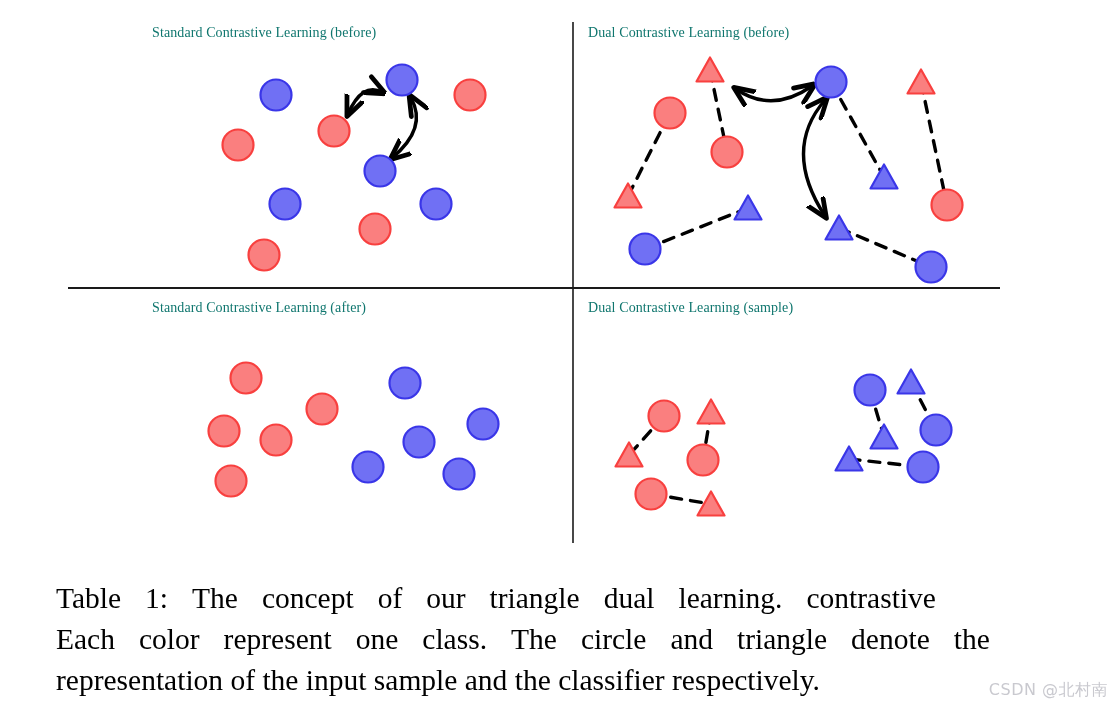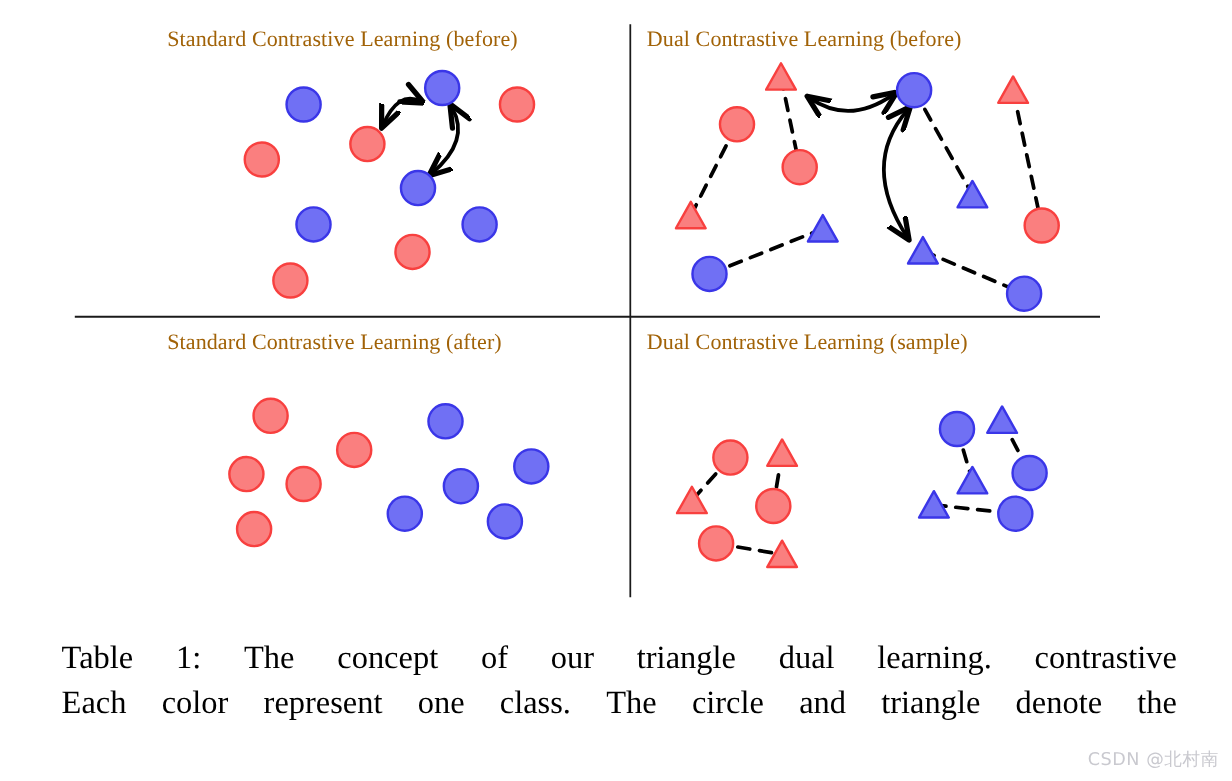--- a/index.html
+++ b/index.html
@@ -24,23 +24,23 @@
   #panels-svg {
     position: absolute;
     left: 0; top: 0;
     width: 1120px;
     height: 560px;
     display: block;
   }
   .panel-title {
     position: absolute;
     font-family: "Liberation Serif", "DejaVu Serif", serif;
-    font-size: 20px;
+    font-size: 14px;
     line-height: 1.1;
-    color: #a16207;
+    color: #0f766e;
     white-space: nowrap;
     letter-spacing: 0.1px;
   }
   #title-tl { left: 152px; top: 25px; }
   #title-tr { left: 588px; top: 25px; }
   #title-bl { left: 152px; top: 300px; }
   #title-br { left: 588px; top: 300px; }
 
   #caption {
     position: absolute;
@@ -53,21 +53,21 @@
     color: #000000;
     text-align: justify;
     text-justify: inter-word;
   }
   #caption .cap-line {
     display: block;
     white-space: nowrap;
   }
   #caption .cap-line.justified {
     display: flex;
-    justify-content: space-between;
+    gap: 24px;
   }
   #watermark {
     position: absolute;
     right: 12px;
     bottom: 9px;
     font-family: "DejaVu Sans", "Liberation Sans", sans-serif;
     font-size: 16px;
     color: #c9c9cf;
     letter-spacing: 0.5px;
     white-space: nowrap;
@@ -193,16 +193,17 @@
         <span>represent</span>
         <span>one</span>
         <span>class.</span>
         <span>The</span>
         <span>circle</span>
         <span>and</span>
         <span>triangle</span>
         <span>denote</span>
         <span>the</span>
       </span>
+      <span class="cap-line">representation of the input sample and the classifier respectively.</span>
     </div>
 
   <div id="watermark">CSDN @北村南</div>
 </div>
 
 </body></html>

